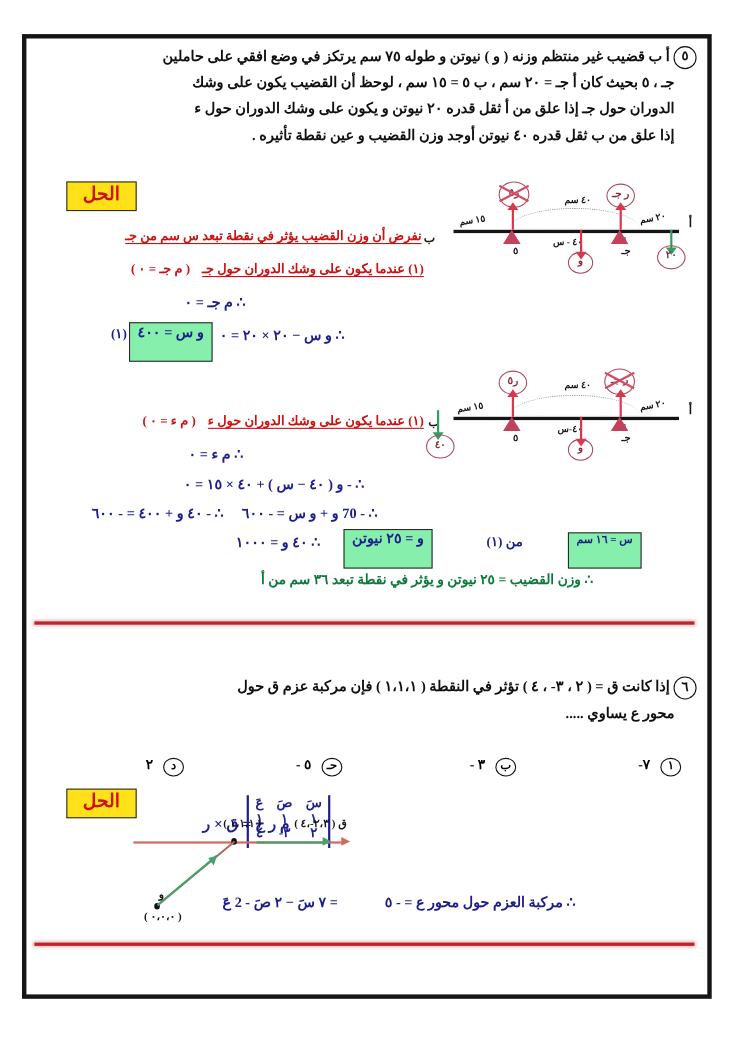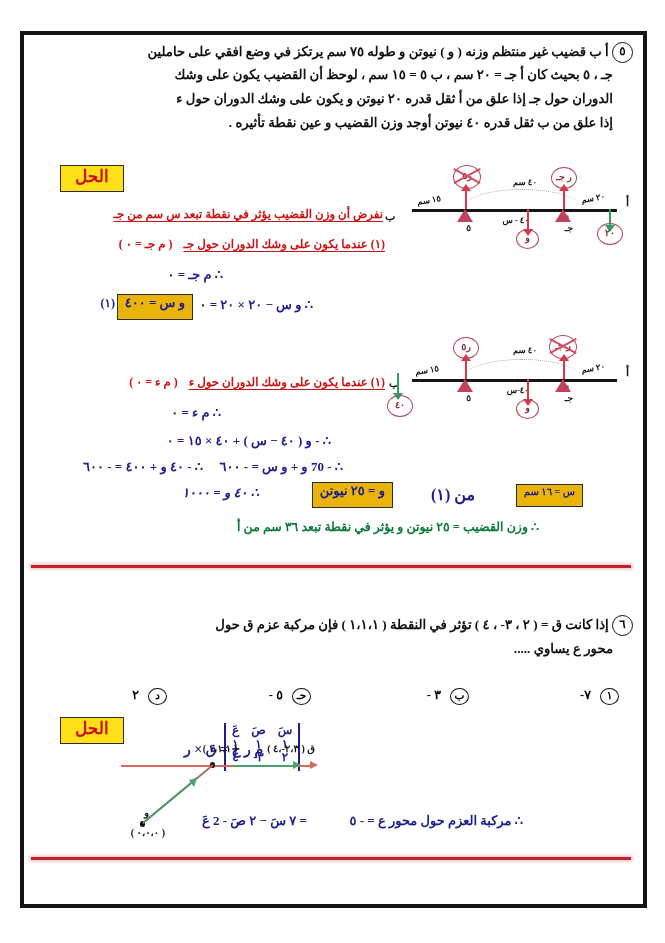--- a/index.html
+++ b/index.html
@@ -63,23 +63,23 @@
     text-align: center;
     line-height: 17px;
     font-size: 12px;
     font-weight: bold;
     color: #101010;
     vertical-align: middle;
   }
 
   
   .hl {
-    background: #eab308;
+    background: #86efac;
     border: 1.6px solid #2b2b2b;
-    padding: 1px 7px 8px 7px;
+    padding: 1px 7px 18px 7px;
     display: inline-block;
     line-height: 1.15;
   }
   .solution-box {
     background: #ffe11a;
     border: 1.8px solid #2b2b2b;
     color: #cc1111;
     font-size: 17px;
     font-weight: bold;
     padding: 2px 14px 4px 14px;
@@ -379,27 +379,27 @@
 
     <div class="abs ar" style="top:340px; right:258px; font-size:11.8px;">
       <span class="underline-red">(١) عندما يكون على وشك الدوران حول ء</span>
       <span class="red" style="margin-right:8px;">( م ء = ٠ )</span>
     </div>
 
     <div class="abs ar blue" style="top:370px; right:422px; font-size:13px;">∴  م ء = ٠</div>
     <div class="abs ar blue" style="top:398px; right:312px; font-size:13px;">∴  - و ( ٤٠ − س ) + ٤٠ × ١٥ = ٠</div>
     <div class="abs ar blue" style="top:424px; right:300px; font-size:13px;">∴  - 70 و + و س = - ٦٠٠</div>
     <div class="abs ar blue" style="top:424px; right:440px; font-size:13px;">∴  - ٤٠ و + ٤٠٠ = - ٦٠٠</div>
-    <div class="abs ar blue" style="top:450px; right:384px; font-size:13px;font-style:italic;">∴   ٤٠ و = ١٠٠٠</div>
+    <div class="abs ar blue" style="top:450px; right:352px; font-size:13px;">∴   ٤٠ و = ١٠٠٠</div>
 
     <div class="abs" style="top:446px; right:250px;">
       <span class="hl ar blue" style="font-size:13px;">و = ٢٥ نيوتن</span>
     </div>
 
-    <div class="abs ar blue" style="top:450px; right:168px; font-size:16px;">من (١)</div>
+    <div class="abs ar blue" style="top:450px; right:168px; font-size:12px;">من (١)</div>
     <div class="abs" style="top:446px; right:60px;">
       <span class="hl ar blue" style="font-size:10px;">س = ١٦ سم</span>
     </div>
 
     <div class="abs ar green" style="top:484px; right:104px; font-size:12.5px;">∴  وزن القضيب = ٢٥ نيوتن و يؤثر في نقطة تبعد ٣٦ سم من أ</div>
 
     <div class="sep" style="top:530px; right:12px; width:600px;"></div>
 
     <div class="abs" style="top:580px; right:6px; left:6px;">
       <div class="abs ar q-text" style="top:0px; right:4px; width:612px; text-align:right;margin-left:20px;">

